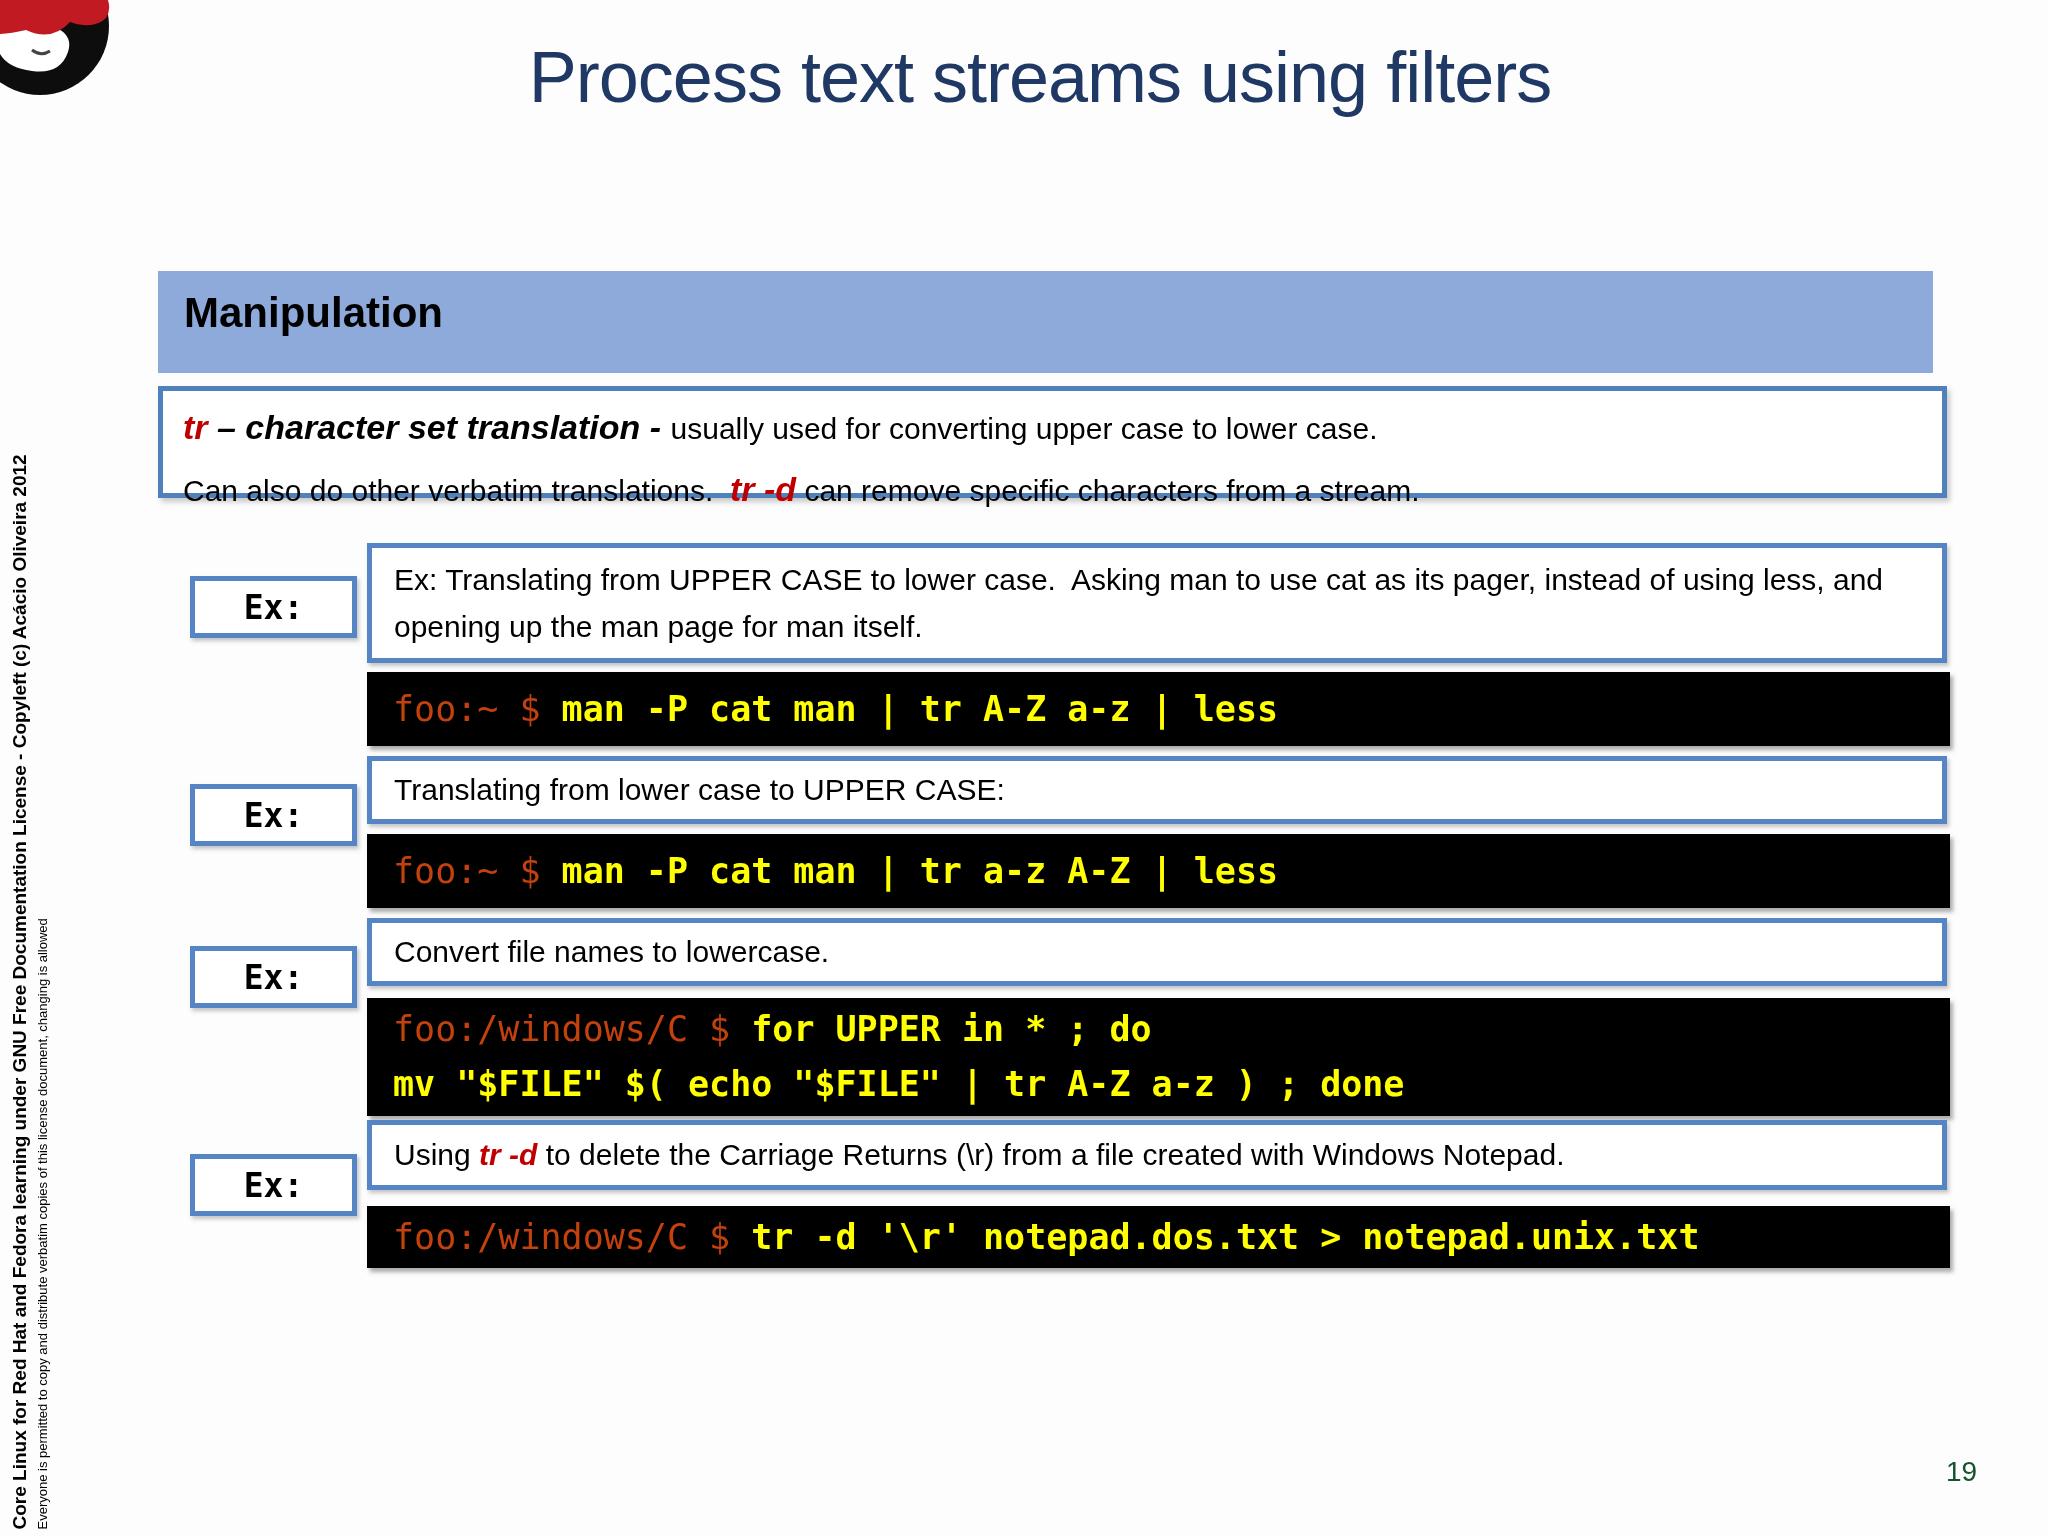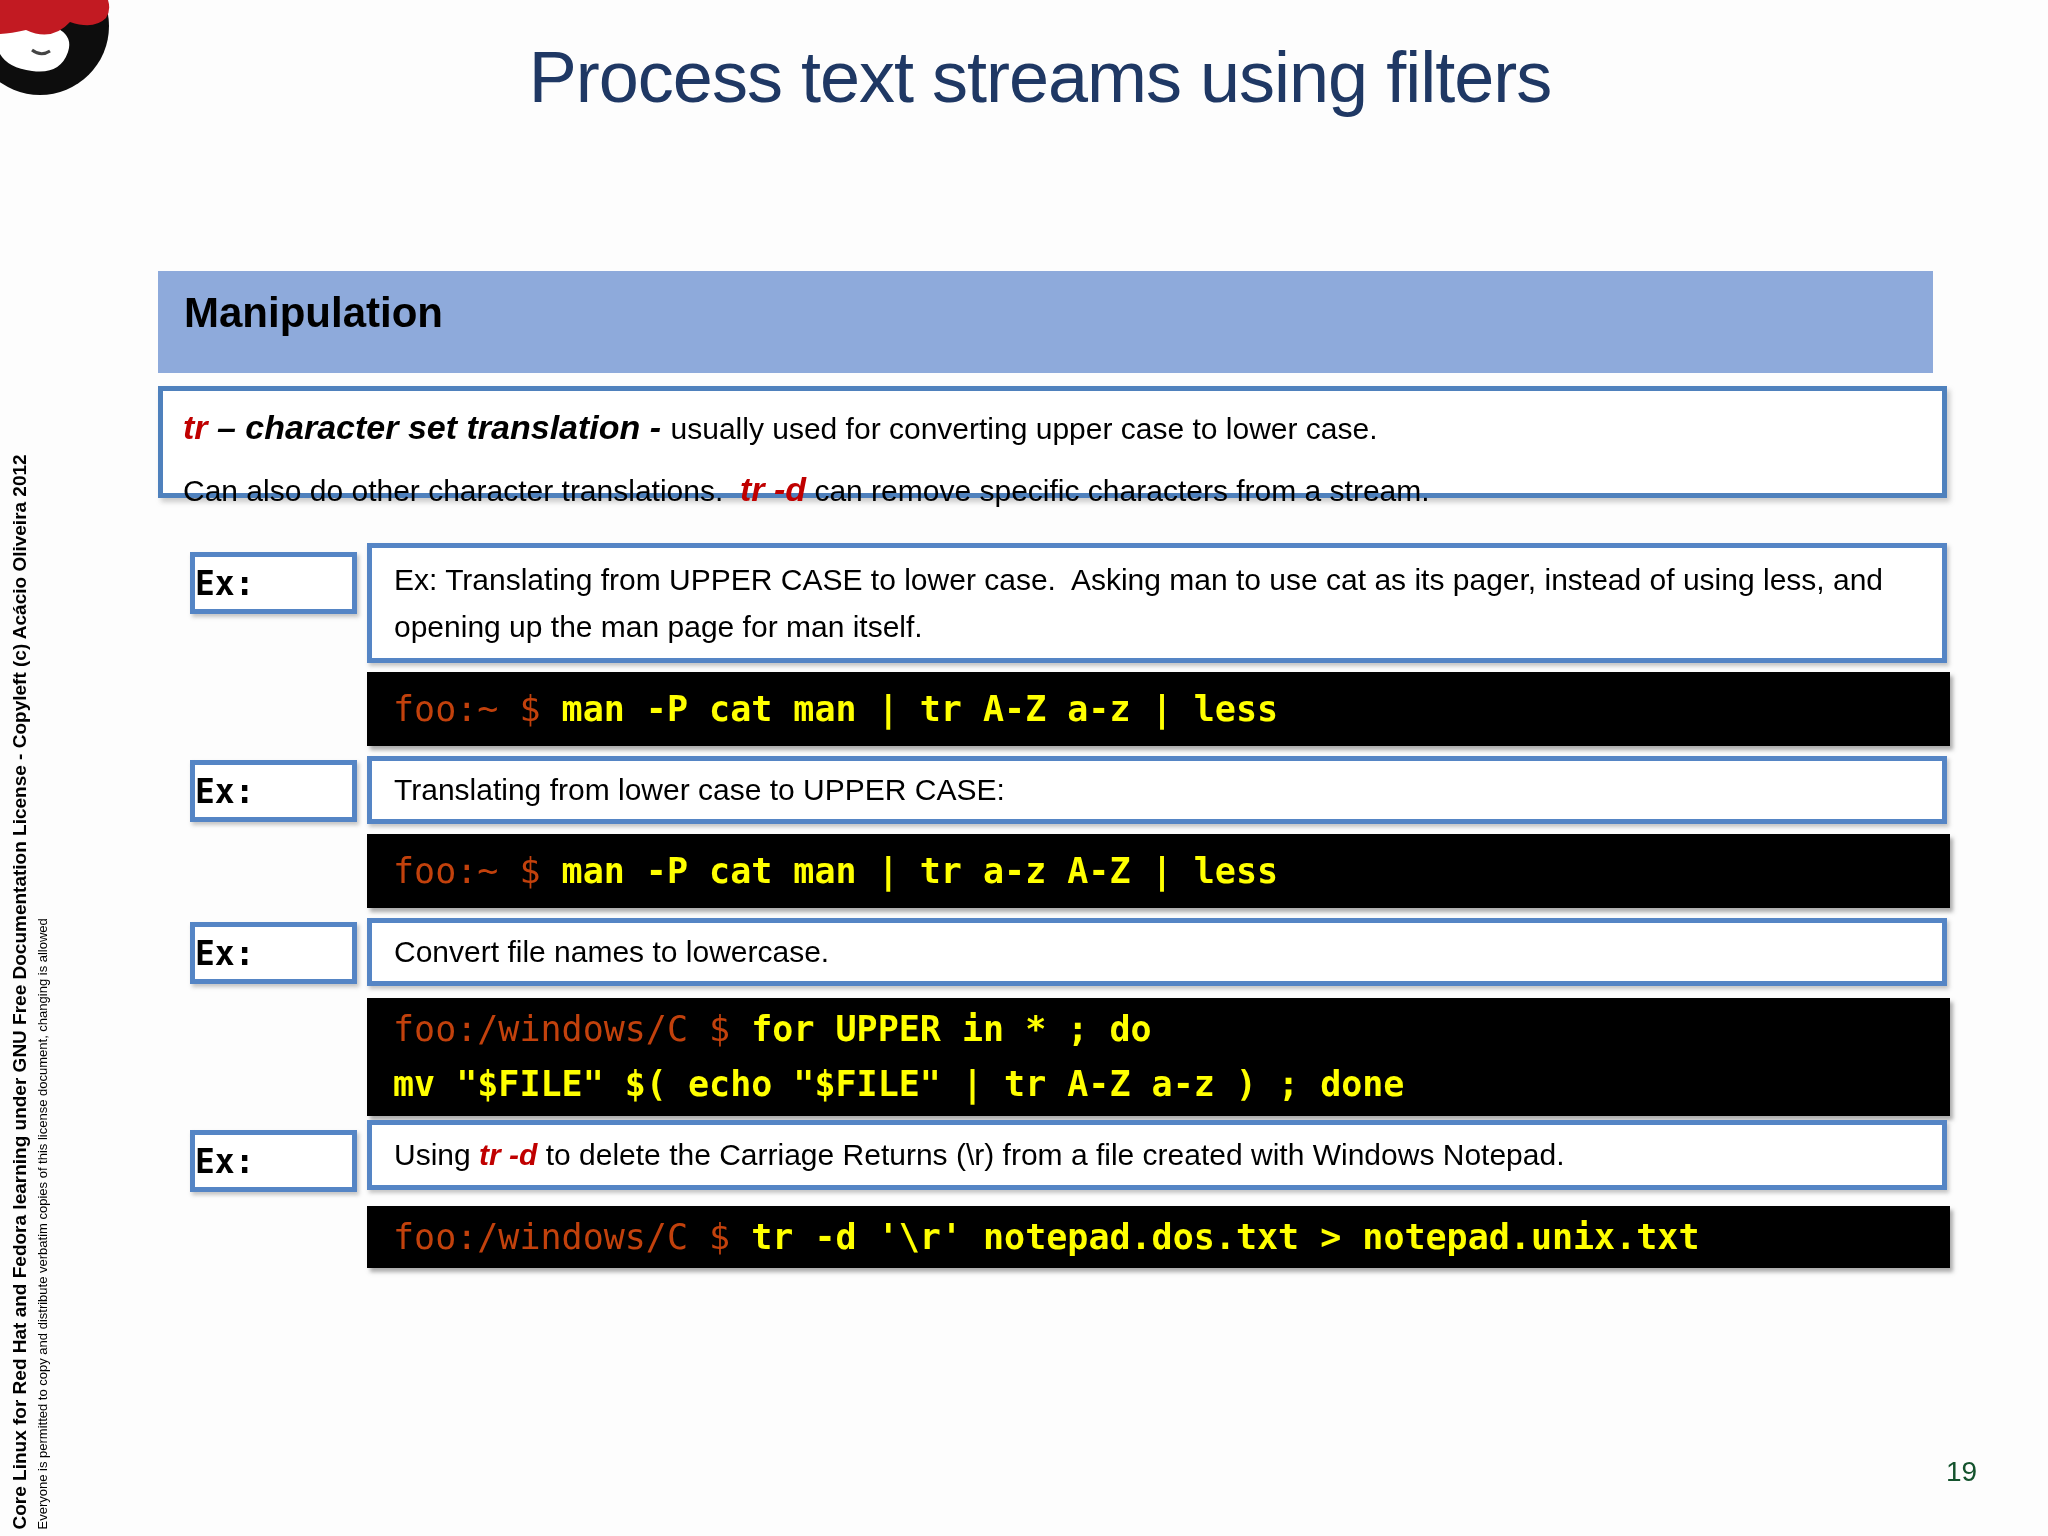--- a/index.html
+++ b/index.html
@@ -68,24 +68,25 @@
   .dl { white-space: pre-wrap; font-size: 30px; line-height: 60px; }
   .bi { font-weight: bold; font-style: italic; font-size: 34px; }
   .red { color: #c00000; }
 
   
   .exbox {
     position: absolute;
     left: 190px; width: 167px; height: 62px;
     background: #fff;
     border: 5px solid #5585c5;
-    display: flex; align-items: center; 
+    display: flex; align-items: center; justify-content: center;
     font-family: "DejaVu Sans Mono", monospace;
     font-weight: bold; font-size: 33px;
     box-shadow: 2px 3px 4px rgba(110,110,110,.4);
+    margin-top: 24px;
   }
   .ex1 { top: 552px; } .ex2 { top: 760px; } .ex3 { top: 922px; } .ex4 { top: 1130px; }
 
   
   .cbox {
     position: absolute;
     left: 367px; width: 1580px;
     background: #fff;
     border: 5px solid #5585c5;
     padding: 0 22px;
@@ -143,21 +144,21 @@
   <div class="l1">Core Linux for Red Hat and Fedora learning under GNU Free Documentation License  - Copyleft (c) Acácio Oliveira 2012</div>
   <div class="l2">Everyone is permitted to copy and distribute verbatim copies of this license document, changing is allowed</div>
 </div>
 
 <div class="banner">
   <span>Manipulation</span>
 </div>
 
 <div class="descbox">
   <div class="dl"><span class="bi red">tr </span><span class="bi">– character set translation - </span><span>usually used for converting upper case to lower case.</span></div>
-  <div class="dl"><span>Can also do other character translations.  </span><span class="bi red">tr -d</span><span> can remove specific characters from a stream.</span></div>
+  <div class="dl"><span>Can also do other verbatim translations.  </span><span class="bi red">tr -d</span><span> can remove specific characters from a stream.</span></div>
 </div>
 
 <div class="exbox ex1">
   <span>Ex:</span>
 </div>
 <div class="cbox c1">
   <span>Ex: Translating from UPPER CASE to lower case.  Asking man to use cat as its pager, instead of using less, and opening up the man page for man itself.</span>
 </div>
 <div class="term t1">
   <div class="line"><span class="prompt">foo:~ $ </span><span class="cmd">man -P cat man | tr A-Z a-z | less</span></div>

